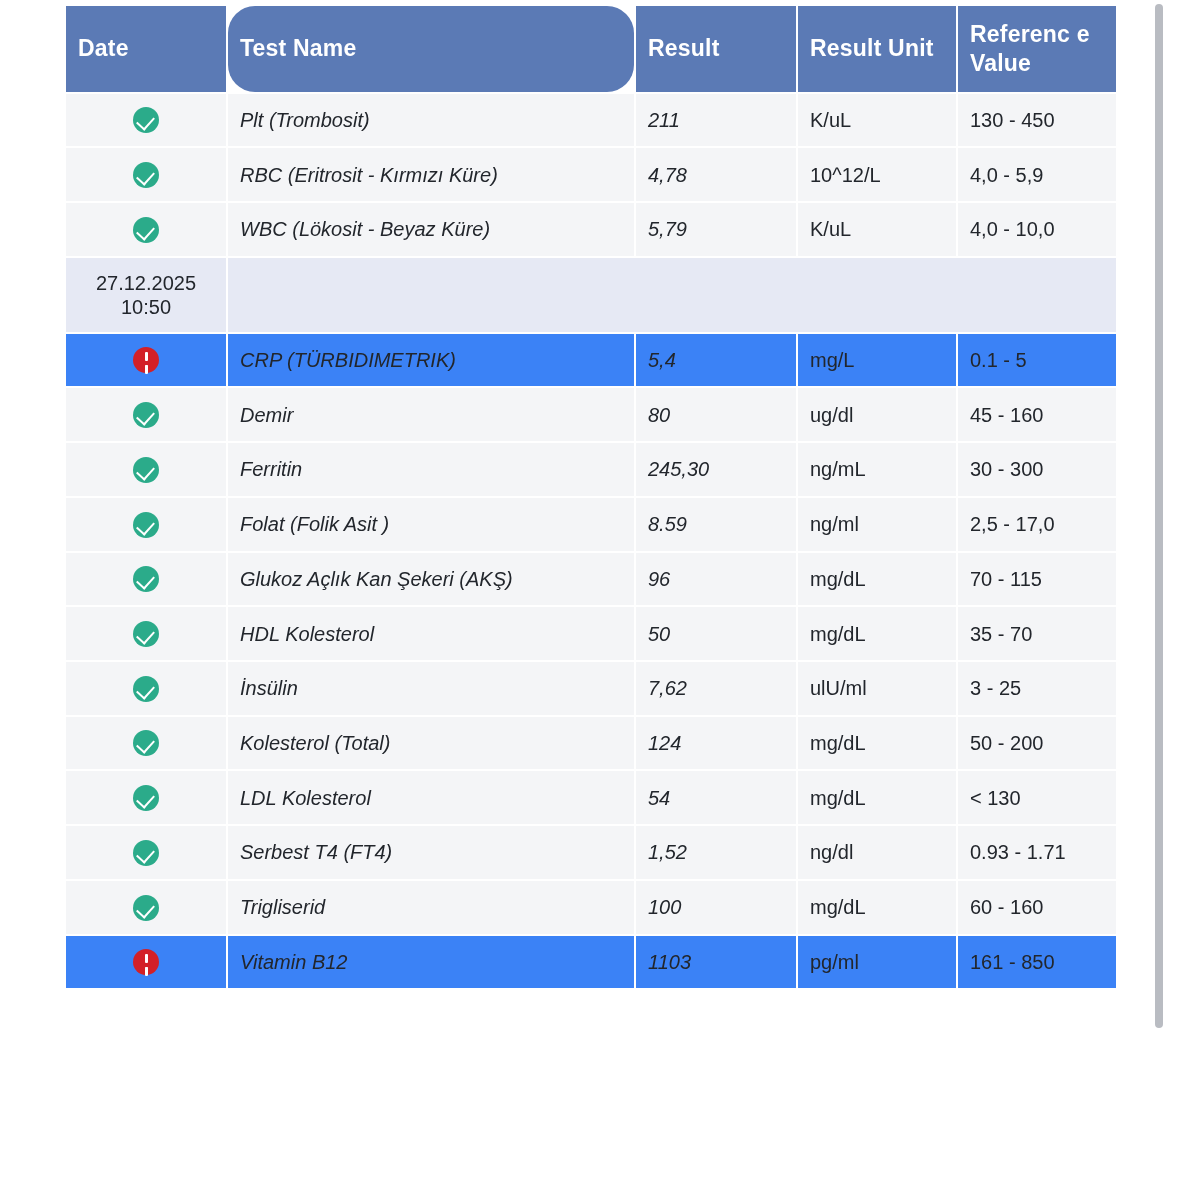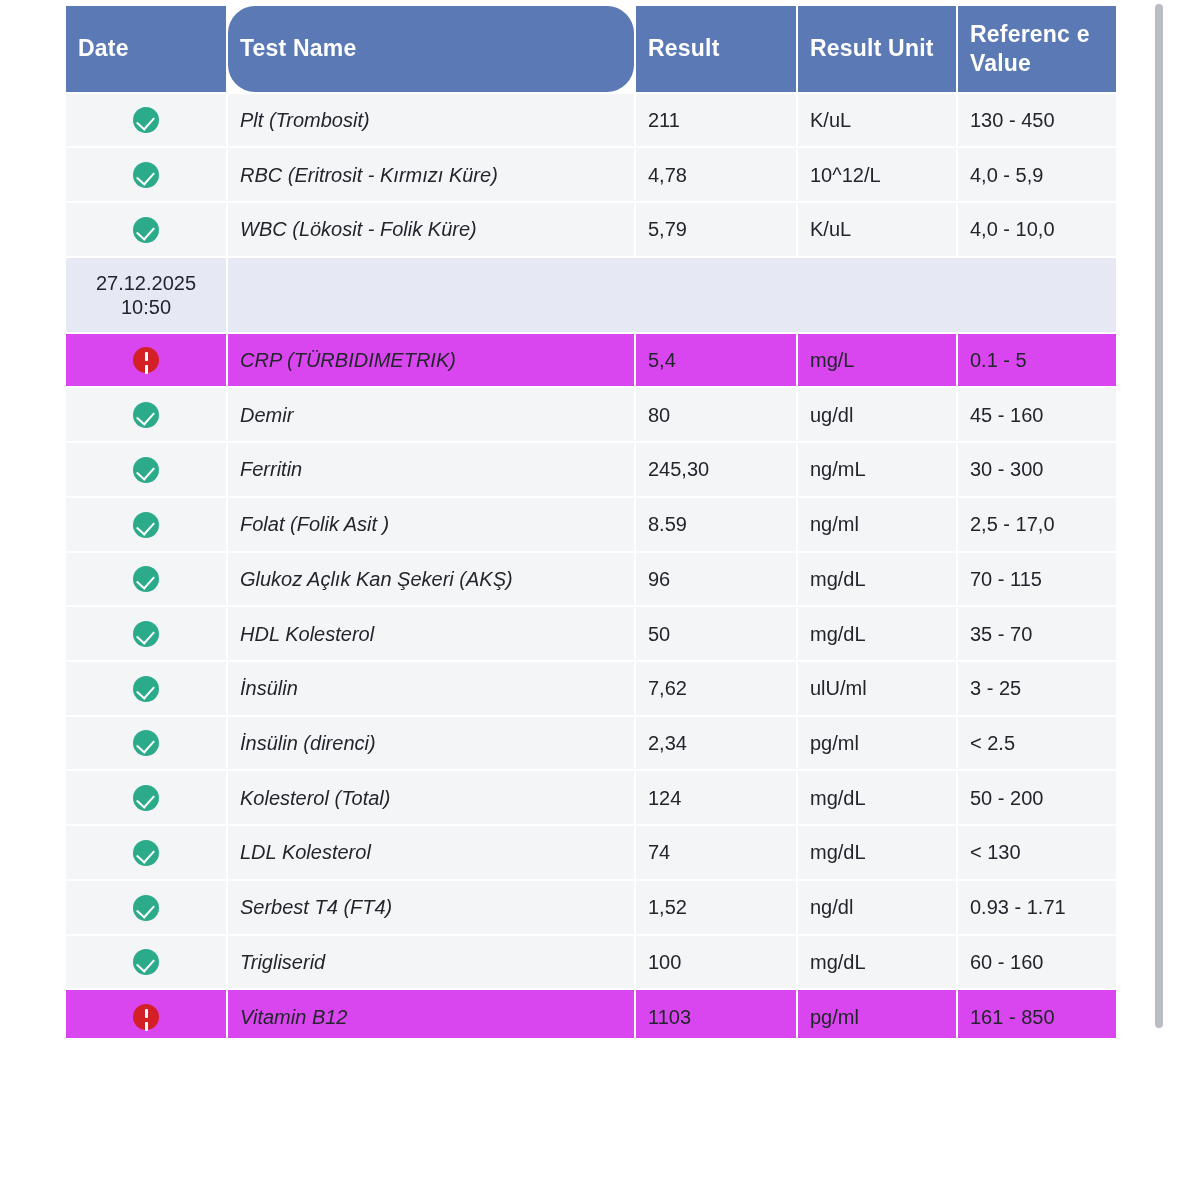--- a/index.html
+++ b/index.html
@@ -5,21 +5,21 @@
   * { box-sizing: border-box; }
   html, body {
     margin: 0;
     padding: 0;
     background: #ffffff;
     font-family: "Liberation Sans", sans-serif;
   }
   #page {
     position: relative;
     width: 1179px;
-    height: 1038px;
+    height: 1183px;
     background: #ffffff;
     overflow: hidden;
   }
   .table-wrap {
     position: absolute;
     left: 64px;
     top: 4px;
     width: 1048px;
   }
   table.results {
@@ -48,38 +48,38 @@
   table.results td {
     background: #f4f5f7;
     font-size: 20px;
     color: #22262c;
     padding: 13px 12px;
     vertical-align: middle;
     height: 44px;
     line-height: 1.2;
   }
   tr.row-normal td { background: #f4f5f7; }
-  tr.row-alert td { background: #d946ef; }
+  tr.row-alert td { background: #3b82f6; }
   tr.row-date td { background: #e6e9f4; margin-top: 20px; }
 
   td.c-status {
     text-align: center;
     width: 160px;
     padding: 8px 4px;
   }
   td.c-date {
     text-align: center;
     width: 160px;
     font-size: 19px;
     color: #22262c;
     line-height: 1.35;
     padding: 10px 4px;
   }
   td.c-test { width: 406px; font-style: italic; }
-  td.c-result { width: 160px; }
+  td.c-result { width: 160px; font-style: italic; }
   td.c-unit { width: 158px; }
   td.c-ref { width: 158px; }
 
   .icon-ok, .icon-alert {
     display: inline-block;
     width: 26px;
     height: 26px;
     border-radius: 50%;
     position: relative;
     vertical-align: middle;
@@ -165,21 +165,21 @@
           </tr>
           <tr class="row-normal">
             <td class="c-status"><span class="icon-ok"></span></td>
             <td class="c-test">RBC (Eritrosit - Kırmızı Küre)</td>
             <td class="c-result">4,78</td>
             <td class="c-unit">10^12/L</td>
             <td class="c-ref">4,0 - 5,9</td>
           </tr>
           <tr class="row-normal">
             <td class="c-status"><span class="icon-ok"></span></td>
-            <td class="c-test">WBC (Lökosit - Folik Küre)</td>
+            <td class="c-test">WBC (Lökosit - Beyaz Küre)</td>
             <td class="c-result">5,79</td>
             <td class="c-unit">K/uL</td>
             <td class="c-ref">4,0 - 10,0</td>
           </tr>
           <tr class="row-date">
             <td class="c-date">
               <span class="date-line">27.12.2025</span>
               <span class="date-line">10:50</span>
             </td>
             <td class="c-test" colspan="4"></td>
@@ -228,36 +228,29 @@
           </tr>
           <tr class="row-normal">
             <td class="c-status"><span class="icon-ok"></span></td>
             <td class="c-test">İnsülin</td>
             <td class="c-result">7,62</td>
             <td class="c-unit">ulU/ml</td>
             <td class="c-ref">3 - 25</td>
           </tr>
           <tr class="row-normal">
             <td class="c-status"><span class="icon-ok"></span></td>
-            <td class="c-test">İnsülin (direnci)</td>
-            <td class="c-result">2,34</td>
-            <td class="c-unit">pg/ml</td>
-            <td class="c-ref">&lt; 2.5</td>
-          </tr>
-          <tr class="row-normal">
-            <td class="c-status"><span class="icon-ok"></span></td>
             <td class="c-test">Kolesterol  (Total)</td>
             <td class="c-result">124</td>
             <td class="c-unit">mg/dL</td>
             <td class="c-ref">50 - 200</td>
           </tr>
           <tr class="row-normal">
             <td class="c-status"><span class="icon-ok"></span></td>
             <td class="c-test">LDL Kolesterol</td>
-            <td class="c-result">74</td>
+            <td class="c-result">54</td>
             <td class="c-unit">mg/dL</td>
             <td class="c-ref">&lt; 130</td>
           </tr>
           <tr class="row-normal">
             <td class="c-status"><span class="icon-ok"></span></td>
             <td class="c-test">Serbest T4 (FT4)</td>
             <td class="c-result">1,52</td>
             <td class="c-unit">ng/dl</td>
             <td class="c-ref">0.93 - 1.71</td>
           </tr>

